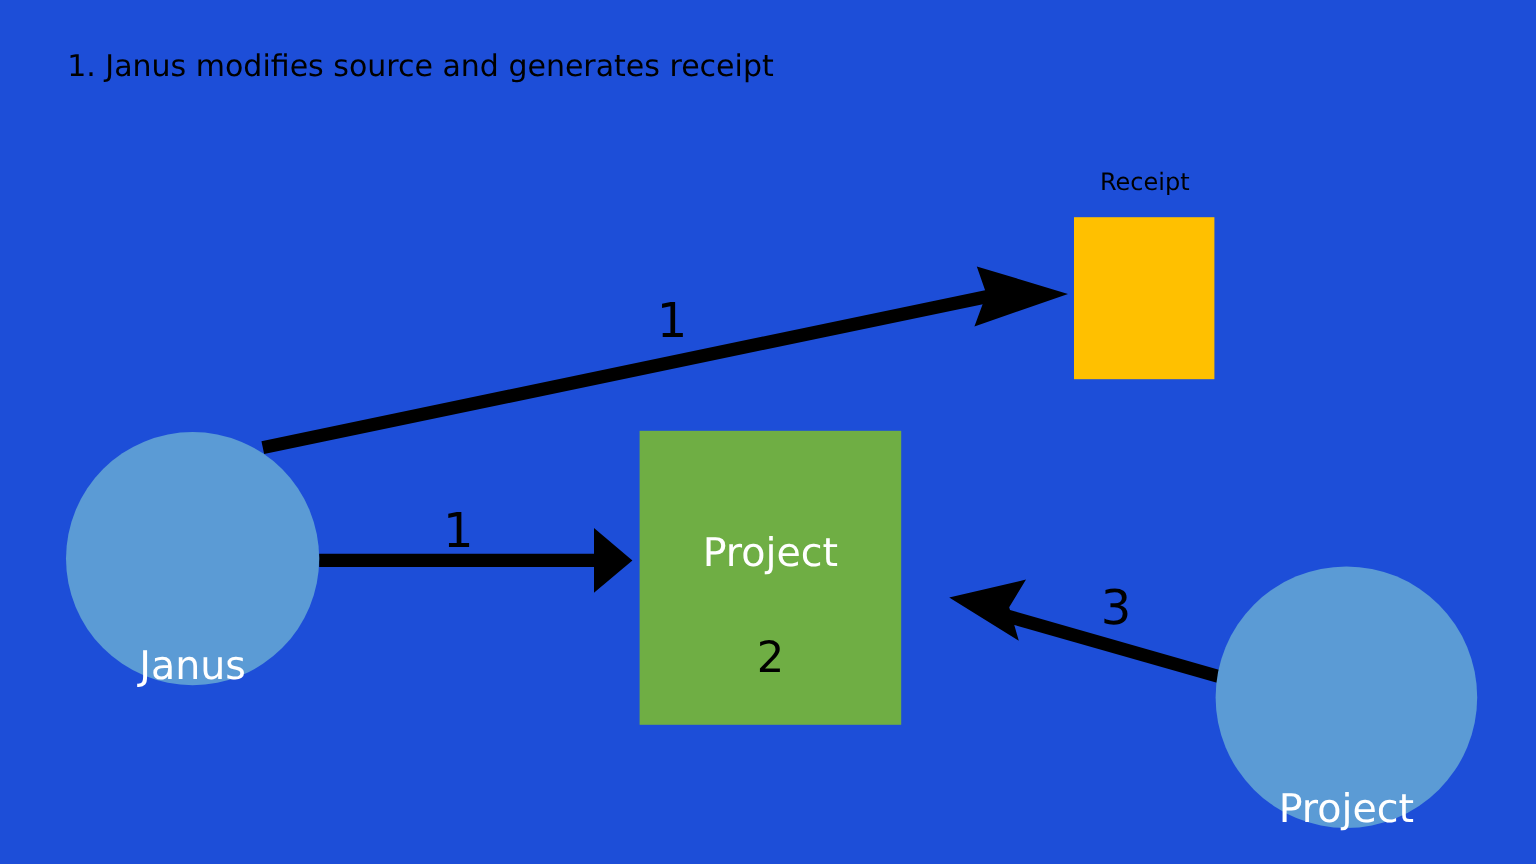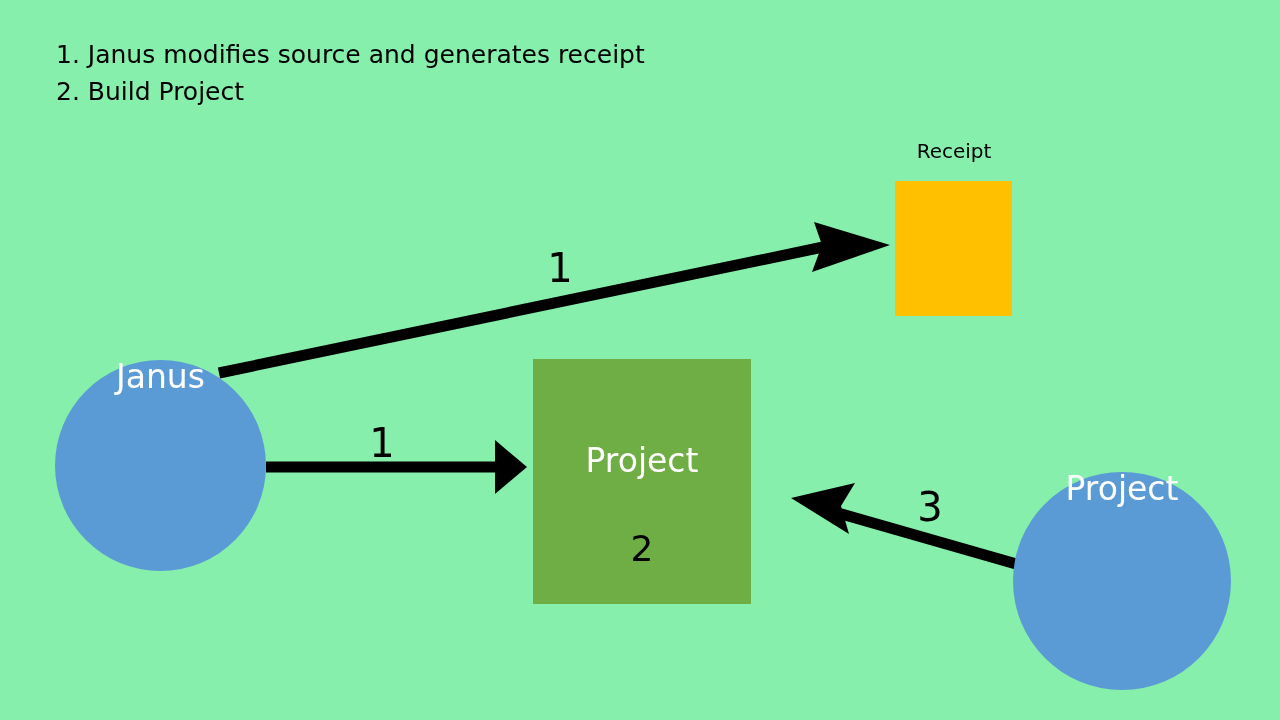--- a/index.html
+++ b/index.html
@@ -4,21 +4,21 @@
 <style>
   html, body {
     margin: 0;
     padding: 0;
     background: #ffffff;
   }
   #canvas {
     position: relative;
     width: 1280px;
     height: 720px;
-    background: #86efac;
+    background: #1d4ed8;
     overflow: hidden;
     font-family: "DejaVu Sans", "Liberation Sans", sans-serif;
     text-decoration: underline;
   }
 
   
   #legend {
     position: absolute;
     left: 56px;
     top: 36px;
@@ -30,21 +30,21 @@
     color: #000000;
     white-space: pre;
   }
 
   
   .node-circle {
     position: absolute;
     border-radius: 50%;
     background: #5b9bd5;
     display: flex;
-    align-items: flex-start;
+    align-items: flex-end;
     justify-content: center;
   }
   .node-circle .node-label {
     color: #ffffff;
     font-size: 33px;
     line-height: 1;
     text-align: center;
   }
 
   #node-janus {
@@ -129,21 +129,20 @@
   #edge-label-build   { left: 352px; top: 423px; width: 60px; }
   #edge-label-restore { left: 900px; top: 487px; width: 60px; }
 </style>
 </head>
 <body>
 
 <div id="canvas">
 
   <div id="legend">
     <div class="legend-line">1. Janus modifies source and generates receipt</div>
-    <div class="legend-line">2. Build Project</div>
   </div>
 
   <svg id="arrow-layer" viewBox="0 0 1280 720" xmlns="http://www.w3.org/2000/svg">
 
     <g>
       <line x1="219" y1="373" x2="828" y2="246" stroke="#000000" stroke-width="11" stroke-linecap="butt"></line>
       <polygon points="890,245 814,222 822,245 812,272" fill="#000000"></polygon>
     </g>
 
     <g>

